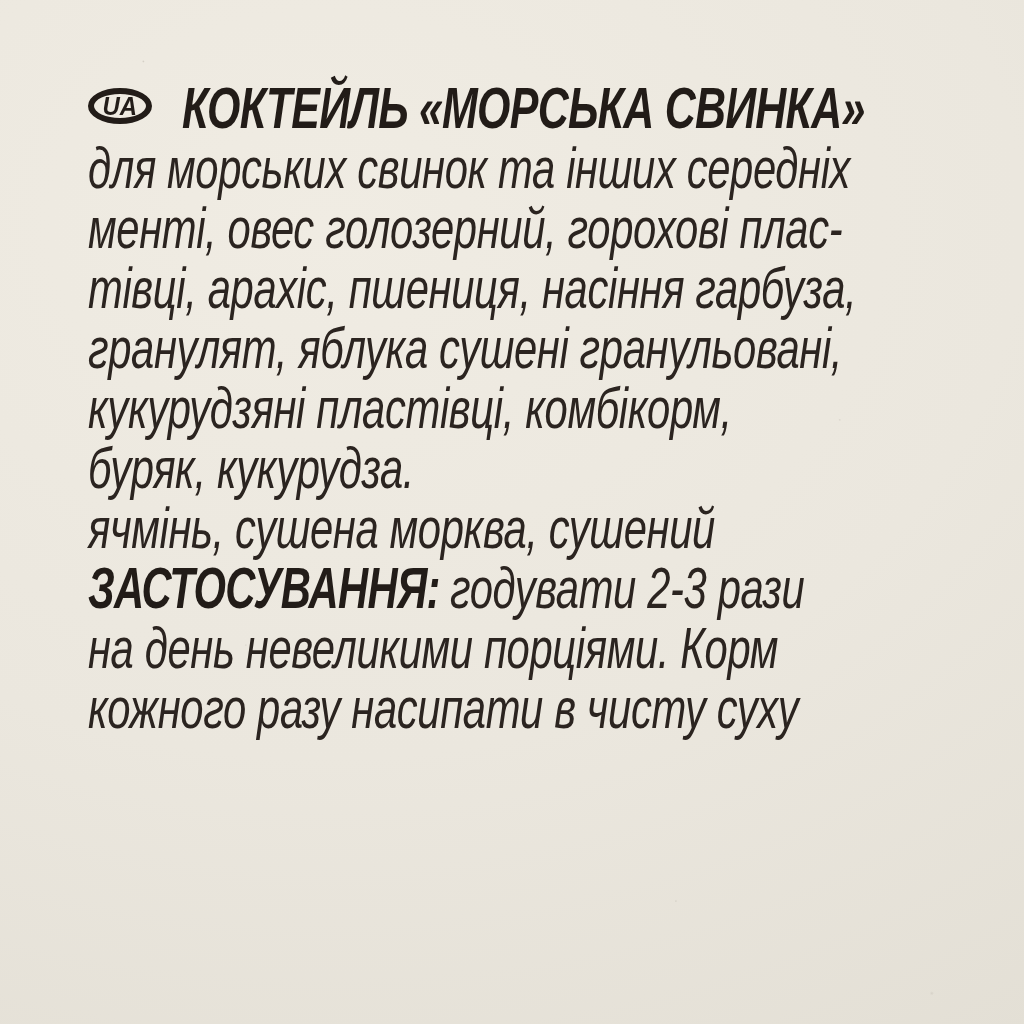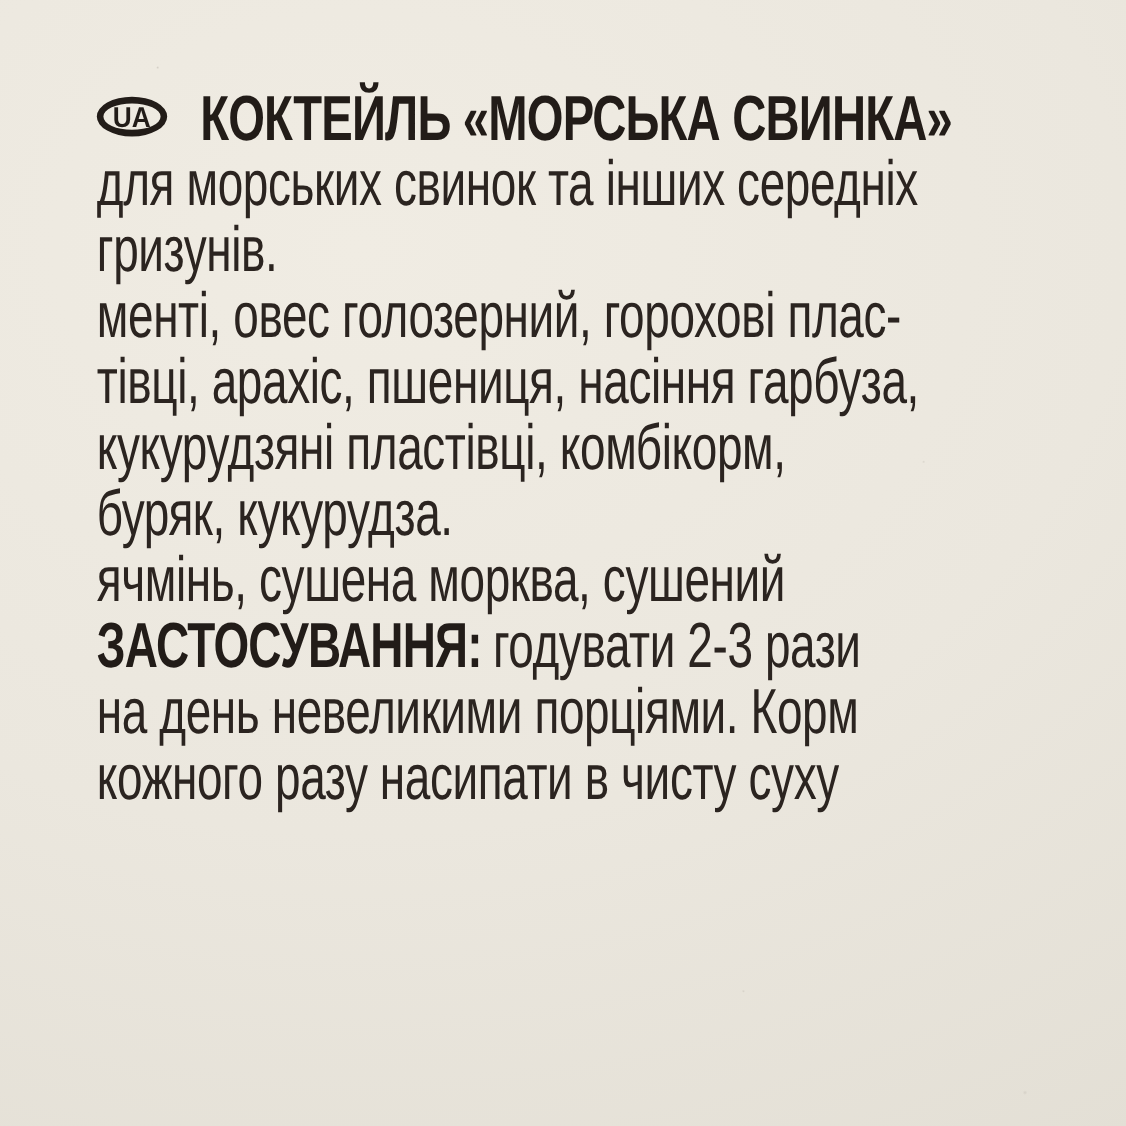--- a/index.html
+++ b/index.html
@@ -27,21 +27,21 @@
     background-image:
       radial-gradient(2px 2px at 14% 6%, rgba(80,70,60,.18), transparent 70%),
       radial-gradient(2px 2px at 43% 16%, rgba(80,70,60,.10), transparent 70%),
       radial-gradient(2px 2px at 82% 41%, rgba(80,70,60,.12), transparent 70%),
       radial-gradient(2px 2px at 24% 63%, rgba(80,70,60,.10), transparent 70%),
       radial-gradient(2px 2px at 66% 88%, rgba(80,70,60,.12), transparent 70%),
       radial-gradient(3px 3px at 91% 97%, rgba(80,70,60,.10), transparent 70%);
   }
   .content{
     position:absolute;
-    left:88px; top:78px; right:20px; bottom:0;
+    left:88px; top:78px; right:20px; bottom:0;font-style:italic;
   }
   .row{
     position:relative;
     height:60px;
     white-space:nowrap;
   }
   .header-row{
     display:flex;
     align-items:center;
   }
@@ -102,40 +102,40 @@
       <span class="title">КОКТЕЙЛЬ «МОРСЬКА СВИНКА»</span>
     </div>
     <div id="lines">
 
   <div class="row line">
     <span class="line-inner">
       <span class="line-text">для морських свинок та інших середніх</span>
     </span>
   </div>
 
-  <div class="row line">
-    <span class="line-inner">
-      <span class="line-text">гризунів.</span>
-    </span>
-  </div>
 
 
   <div class="row line">
     <span class="line-inner">
       <span class="line-text">менті, овес голозерний, горохові плас-</span>
     </span>
   </div>
 
   <div class="row line">
     <span class="line-inner">
       <span class="line-text">тівці, арахіс, пшениця, насіння гарбуза,</span>
     </span>
   </div>
 
 
+  <div class="row line">
+    <span class="line-inner">
+      <span class="line-text">гранулят, яблука сушені гранульовані,</span>
+    </span>
+  </div>
 
 
   <div class="row line">
     <span class="line-inner">
       <span class="line-text">кукурудзяні пластівці, комбікорм,</span>
     </span>
   </div>
 
   <div class="row line">
     <span class="line-inner">

